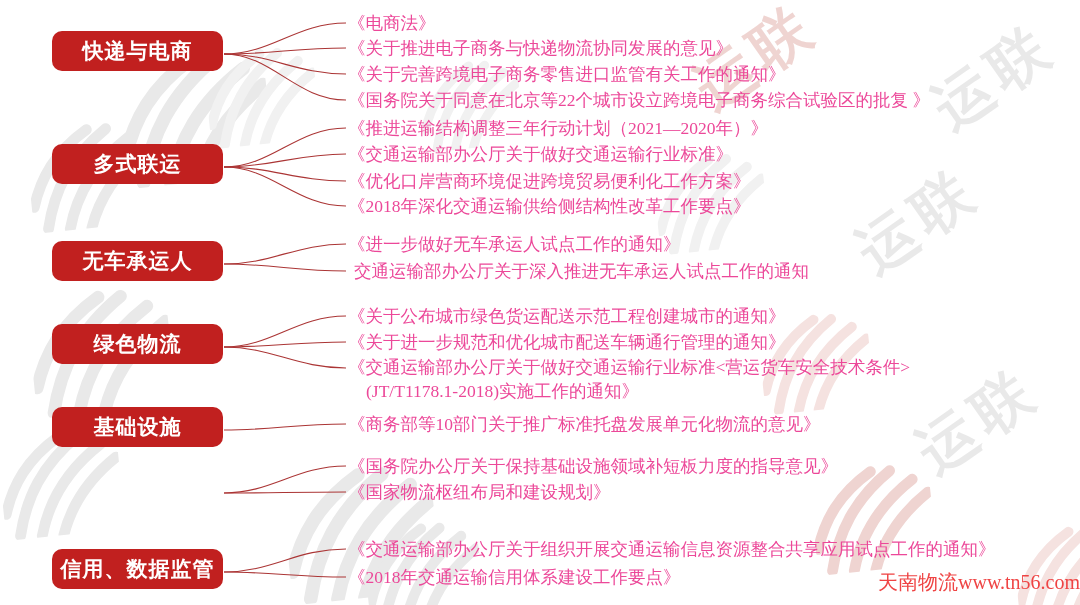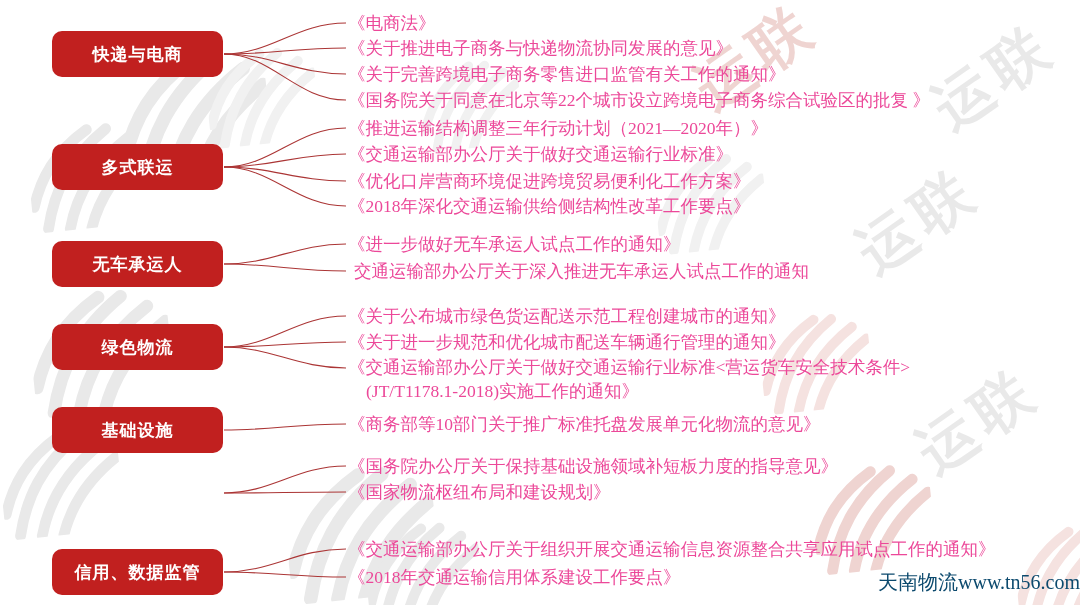--- a/index.html
+++ b/index.html
@@ -27,26 +27,26 @@
   .wm-gray-light { color:#f1f1f1; }
   .wm-pink { color:#efd4d1; }
   .wm-pink-light { color:#f5e2e0; }
   .swirl { position:absolute; transform: rotate(-6deg); }
   
   .connectors { position:absolute; left:0; top:0; z-index:1; }
   .connectors path { fill:none; stroke:#ab3535; stroke-width:1.1; }
   
   .cat-box {
     position:absolute;
-    left:52px; width:171px; height:46px;
+    left:52px; width:171px; height:40px;
     background:#c1201f;
     border-radius:10px;
     color:#ffffff;
     font-weight:bold;
-    font-size:17px;
+    font-size:21px;
     display:flex; align-items:center; justify-content:center;
     z-index:2;
     letter-spacing:1px;
     white-space:nowrap;
   }
   
   .item {
     position:absolute;
     left:348px;
     z-index:2;
@@ -62,21 +62,21 @@
     line-height:24px;
     padding-left:18px;
     text-indent:-18px;
   }
   .item.no-bracket { left:354px; }
   
   .site-mark {
     position:absolute;
     left:878px; top:569px;
     z-index:3;
-    color:#0c4a6e;
+    color:#ef4444;
     font-size:20px;
     font-family:"Liberation Serif", "DejaVu Serif", serif;
     white-space:nowrap;
   }
 </style>
 </head>
 <body>
 
 <div class="canvas">
 

